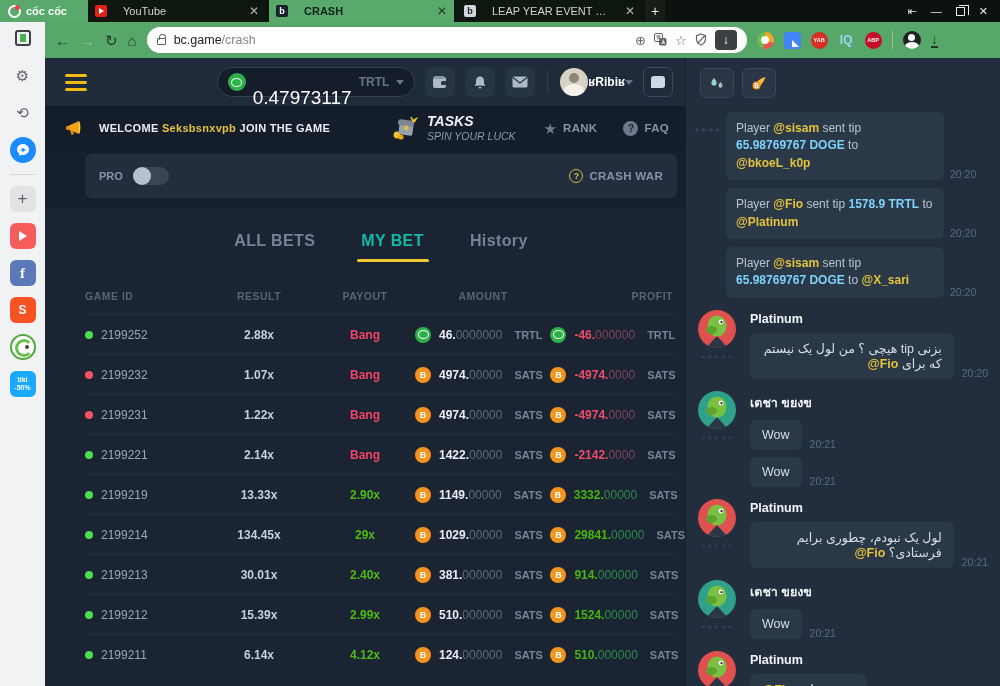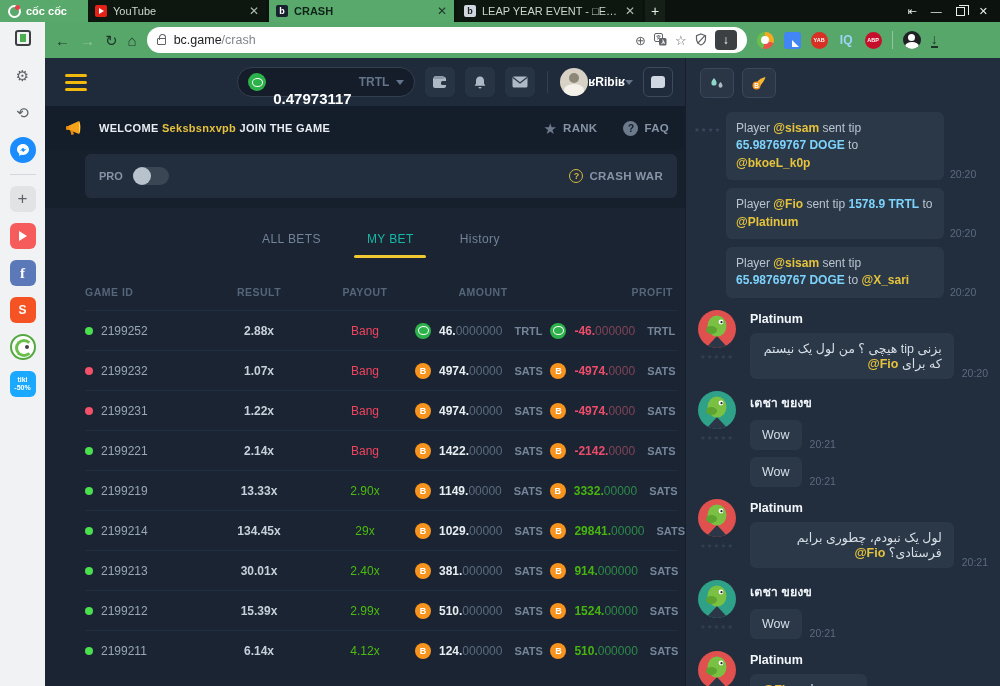--- a/index.html
+++ b/index.html
@@ -6,21 +6,21 @@
   html,body { width:1000px; height:686px; overflow:hidden; }
   body { font-family:"Liberation Sans","DejaVu Sans",sans-serif; background:#1a2432; }
   .screen { position:relative; width:1000px; height:686px; display:flex; flex-direction:column; }
 
   
   .tabstrip { height:22px; background:#0c130e; display:flex; align-items:stretch; flex:none; }
   .logo-seg { width:88px; background:#5aa96c; display:flex; align-items:center; gap:5px; padding-left:8px; flex:none; }
   .cc-ring { width:13px; height:13px; border:2.5px solid #fff; border-radius:50%; position:relative; flex:none; }
   .cc-ring::after { content:""; position:absolute; top:-2px; right:-1px; width:5px; height:5px; background:#e8404a; border-radius:50%; }
   .logo-txt { color:#fff; font-weight:bold; font-size:11px; white-space:nowrap; }
-  .tab { display:flex; align-items:center; gap:6px; padding:0 7px; margin-right:3px; font-size:11px; color:#cdd5ce; background:#0e1610; min-width:0; }
+  .tab { display:flex; align-items:center; gap:16px; padding:0 7px; margin-right:3px; font-size:11px; color:#cdd5ce; background:#0e1610; min-width:0; }
   .tab.active { background:#5aa96c; color:#10231a; font-weight:bold; }
   .tab .title { flex:1; overflow:hidden; white-space:nowrap; text-overflow:ellipsis; }
   .tab .close { font-size:12px; line-height:1; opacity:.85; flex:none; cursor:pointer; }
   .fav { width:12px; height:12px; border-radius:2px; flex:none; display:flex; align-items:center; justify-content:center; }
   .fav.yt { background:#e62117; }
   .fav.yt::after { content:""; border-left:5px solid #fff; border-top:3px solid transparent; border-bottom:3px solid transparent; }
   .fav.bc { background:#17212e; color:#fff; font-weight:bold; font-size:9px; }
   .fav.pg { background:#cfd6dd; color:#222; font-weight:bold; font-size:9px; }
   .newtab { width:20px; display:flex; align-items:center; justify-content:center; color:#e6ece7; font-size:14px; background:#151e17; }
   .ts-space { flex:1; }
@@ -80,21 +80,21 @@
 
   .gnav { height:48px; flex:none; background:#1f2b3a; display:flex; align-items:center; padding:0 12px 0 20px; gap:10px; }
   .burger { width:22px; display:flex; flex-direction:column; gap:4px; cursor:pointer; }
   .burger i { height:3px; background:#f0b90b; border-radius:2px; display:block; }
   .gnav-sp { flex:1; }
   .bal { height:30px; border:1px solid #33404f; background:#141d29; border-radius:16px; display:flex; align-items:center; gap:7px; padding:0 10px; cursor:pointer; }
   .coin { width:18px; height:18px; border-radius:50%; flex:none; display:flex; align-items:center; justify-content:center; color:#fff; font-size:10px; font-weight:bold; }
   .coin.trtl { background:#2db14a; position:relative; }
   .coin.trtl::after { content:""; width:9px; height:7px; border:1.5px solid #fff; border-radius:50%; }
   .coin.btc { background:#f7941d; }
-  .bal .val { color:#fff; font-weight:bold; font-size:15px;margin-top:32px; }
+  .bal .val { color:#fff; font-weight:normal; font-size:19px;margin-top:32px; }
   .bal .cur { color:#64748a; font-size:12px; font-weight:bold; }
   .caret { width:0; height:0; border-left:4px solid transparent; border-right:4px solid transparent; border-top:5px solid #64748a; }
   .nbtn { width:30px; height:30px; background:#273443; border-radius:6px; display:flex; align-items:center; justify-content:center; cursor:pointer; flex:none; }
   .nbtn svg { display:block; }
   .nav-div { width:1px; height:22px; background:#33404f; margin:0 2px; }
   .user { display:flex; align-items:center; cursor:pointer; }
   .uava { width:28px; height:28px; border-radius:50%; background:#d8d2c6; position:relative; overflow:hidden; flex:none; }
   .uava::before { content:""; position:absolute; left:9px; top:5px; width:10px; height:10px; background:#8d8778; border-radius:50%; }
   .uava::after { content:""; position:absolute; left:4px; top:16px; width:20px; height:12px; background:#f3f1ea; border-radius:50% 50% 0 0; }
   .uname { color:#fff; font-weight:bold; font-size:12px; }
@@ -118,34 +118,34 @@
   .pro-row { height:44px; background:#222e3d; border-radius:6px; display:flex; align-items:center; padding:0 14px; }
   .pro-lab { color:#8694a6; font-size:11px; font-weight:bold; margin-right:10px; }
   .toggle { width:36px; height:18px; background:#3a4654; border-radius:9px; position:relative; cursor:pointer; }
   .toggle::after { content:""; position:absolute; left:0; top:0; width:18px; height:18px; background:#b7c2cd; border-radius:50%; }
   .pro-sp { flex:1; }
   .cw { display:flex; align-items:center; gap:6px; cursor:pointer; }
   .cw-ic { width:14px; height:14px; border:1.5px solid #d4b93c; color:#d4b93c; border-radius:50%; font-size:9px; font-weight:bold; display:flex; align-items:center; justify-content:center; }
 
   .bet-wrap { flex:1; min-height:0; padding:0 8px 0 40px; display:flex; flex-direction:column; }
   .bet-tabs { display:flex; justify-content:center; gap:46px; margin-top:24px; flex:none; }
-  .btab { font-size:12px; font-weight:normal; color:#73839a; letter-spacing:.4px; padding-bottom:12px; cursor:pointer; position:relative; }
+  .btab { font-size:16px; font-weight:bold; color:#73839a; letter-spacing:.4px; padding-bottom:12px; cursor:pointer; position:relative; }
   .btab.active { color:#14b8a6; }
   .btab.active::after { content:""; position:absolute; left:50%; transform:translateX(-50%); bottom:0; width:72px; height:3px; background:#f0c832; border-radius:2px; }
 
   .tbl { margin-top:16px; flex:1; }
   .trow { display:grid; grid-template-columns:118px 112px 100px 1.08fr 1fr; align-items:center; height:40px; border-top:1px solid #232f3e; }
   .trow.head { height:36px; border-top:none; }
   .th { font-size:10.5px; font-weight:bold; color:#55657a; letter-spacing:.5px; }
   .c-id { display:flex; align-items:center; gap:8px; font-size:12px; color:#9aa7b5; }
   .dot { width:8px; height:8px; border-radius:50%; flex:none; }
   .dot.green { background:#4ade50; }
   .dot.red { background:#f4506a; }
   .c-res { text-align:center; color:#c7d0da; font-weight:bold; font-size:12px; }
-  .c-pay { text-align:center; font-weight:normal; font-size:12px; }
+  .c-pay { text-align:center; font-weight:bold; font-size:12px; }
   .c-pay.bang { color:#f0445f; }
   .c-pay.win { color:#4cbc0e; }
   .c-amt { display:flex; align-items:center; justify-content:flex-end; gap:8px; font-size:12px; }
   .c-amt .coin { width:16px; height:16px; font-size:9px; }
   .amt-int { color:#e8edf2; font-weight:bold; }
   .amt-dec { color:#5c6b7e; }
   .unit { width:36px; color:#76859a; font-size:11px; font-weight:bold; text-align:left; margin-left:4px; }
   .pr-neg .pr-int { color:#ef4c6b; font-weight:bold; }
   .pr-neg .pr-dec { color:#82445a; }
   .pr-pos .pr-int { color:#47b40f; font-weight:bold; }
@@ -327,20 +327,34 @@
           <div class="banner">
             <div class="wl">
               <svg width="20" height="18" viewBox="0 0 20 18">
                   <path d="M3 7 14 2v13L3 10.5z" fill="#f6a21c"></path>
                   <path d="M14 2c1.8 1.5 1.8 11.5 0 13z" fill="#ffd24a"></path>
                   <rect x="1" y="7" width="3" height="4" rx="1" fill="#e8890c"></rect>
                   <path d="M5 11l1.5 5 2.5-.8-1.4-4z" fill="#e8890c"></path>
                 </svg>
               <span class="wl-txt"><span>WELCOME</span> <span class="pn">Seksbsnxvpb</span> <span>JOIN THE GAME</span></span>
             </div>
+            <div class="tasks">
+              <svg width="28" height="26" viewBox="0 0 28 26">
+                  <circle cx="6" cy="20" r="3.4" fill="#f2c12e"></circle>
+                  <circle cx="10" cy="22" r="2.6" fill="#e0a816"></circle>
+                  <rect x="8" y="8" width="14" height="12" rx="2" fill="#97a2b0" transform="rotate(8 15 14)"></rect>
+                  <rect x="7" y="5" width="16" height="6" rx="2.5" fill="#7d8894" transform="rotate(8 15 8)"></rect>
+                  <rect x="13.4" y="10.5" width="3.6" height="4.5" rx="1" fill="#f2c12e" transform="rotate(8 15 13)"></rect>
+                  <path d="M20 2l1.8 3.8L25 4l-2 3.4" stroke="#f2c12e" stroke-width="1.6" fill="none"></path>
+                </svg>
+              <span>
+                  <div class="tk-t1">TASKS</div>
+                  <div class="tk-t2">SPIN YOUR LUCK</div>
+                </span>
+            </div>
             <div class="rank">
               <span class="rk-star">★</span>
               <span class="gr-lab">RANK</span>
             </div>
             <div class="faq">
               <span class="q-ic">?</span>
               <span class="gr-lab">FAQ</span>
             </div>
           </div>
 

